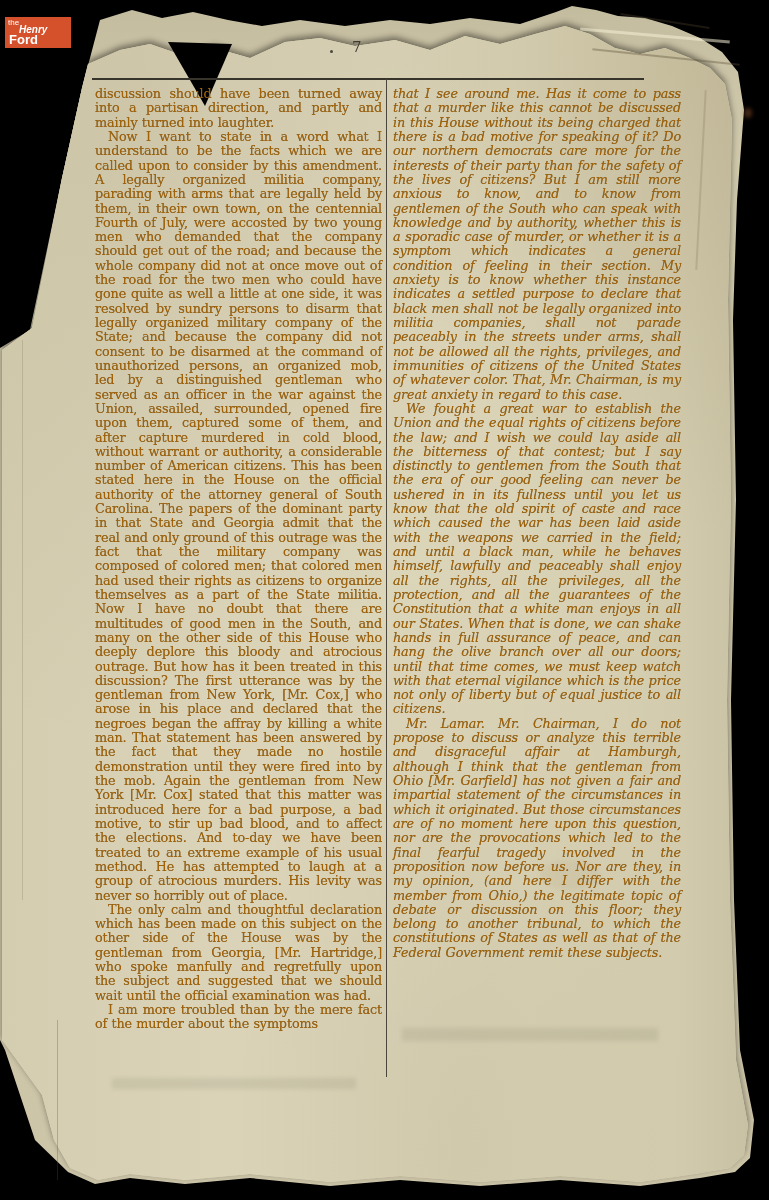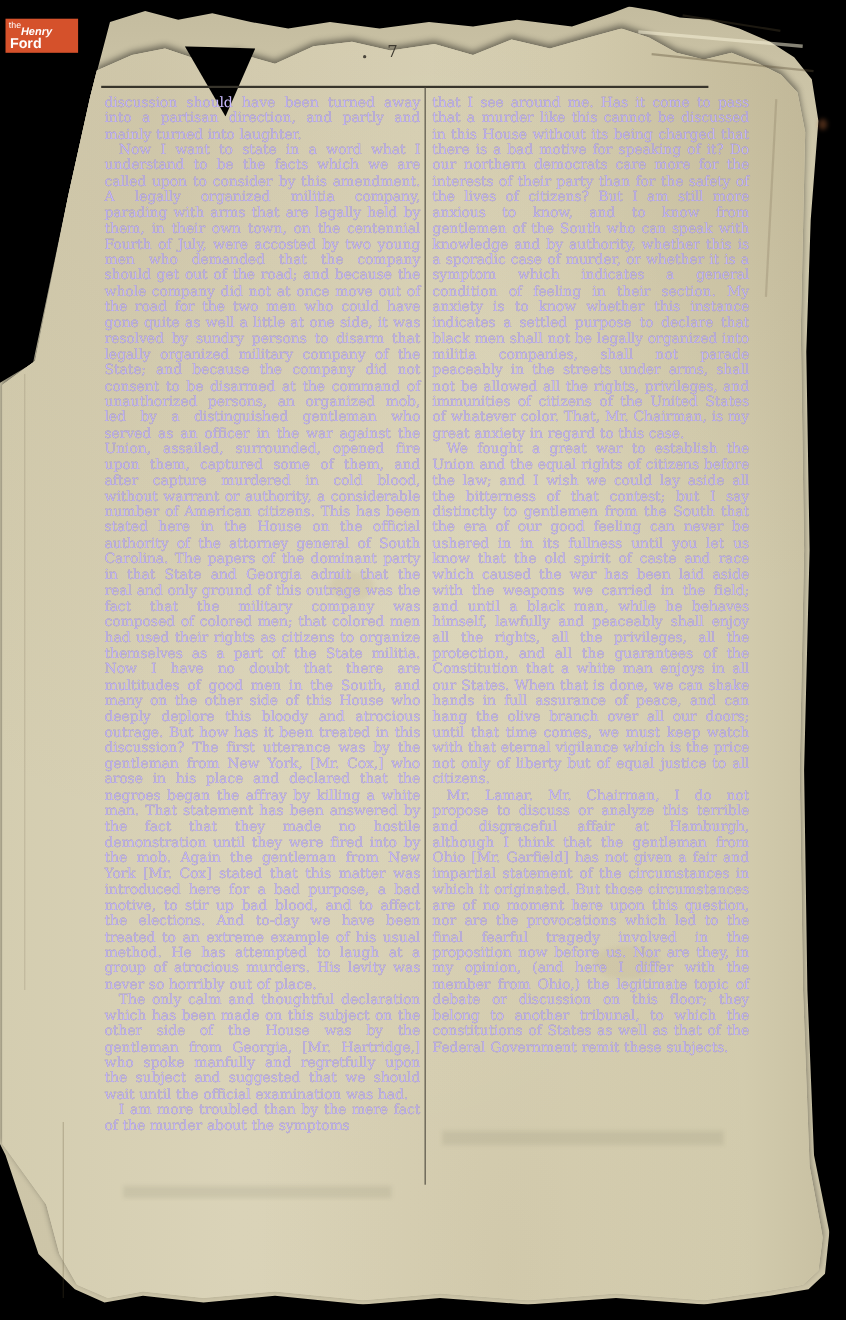--- a/index.html
+++ b/index.html
@@ -55,25 +55,25 @@
   .logo .the{position:absolute;left:3px;top:1px;font-size:8px;}
   .logo .henry{position:absolute;left:14px;top:7px;font-size:10px;font-weight:bold;font-style:italic;}
   .logo .ford{position:absolute;left:4px;top:15px;font-size:13px;font-weight:bold;text-align:right;}
 
   
   .pageno{position:absolute;left:352px;top:38px;font-size:15px;color:#3e3a30;letter-spacing:1px;}
   .inkdot{position:absolute;left:330px;top:50px;width:3px;height:3px;border-radius:50%;background:#4a463c;}
   .toprule{position:absolute;left:92px;top:78px;width:552px;height:2px;background:#37342b;}
   .coldivider{position:absolute;left:386px;top:79px;width:1px;height:998px;background:#4a463c;}
 
-  .col{position:absolute;top:87px;text-align:justify;color:#c4b5fd;
+  .col{position:absolute;top:87px;text-align:justify;color:#a16207;
        font-size:12.8px;line-height:14.32px;letter-spacing:-0.15px;word-spacing:0.4px;
        text-shadow:0 0 .4px rgba(74,69,55,.6);}
   .col.left{left:95px;width:287px;}
-  .col.right{left:393px;width:288px;}
+  .col.right{left:393px;width:288px;font-style:italic;}
   .col p{margin:0;text-indent:13px;}
   .col p.cont{text-indent:0;}
 </style>
 </head>
 <body>
 
 <div class="stage">
 
   <div class="underpaper"></div>
 

